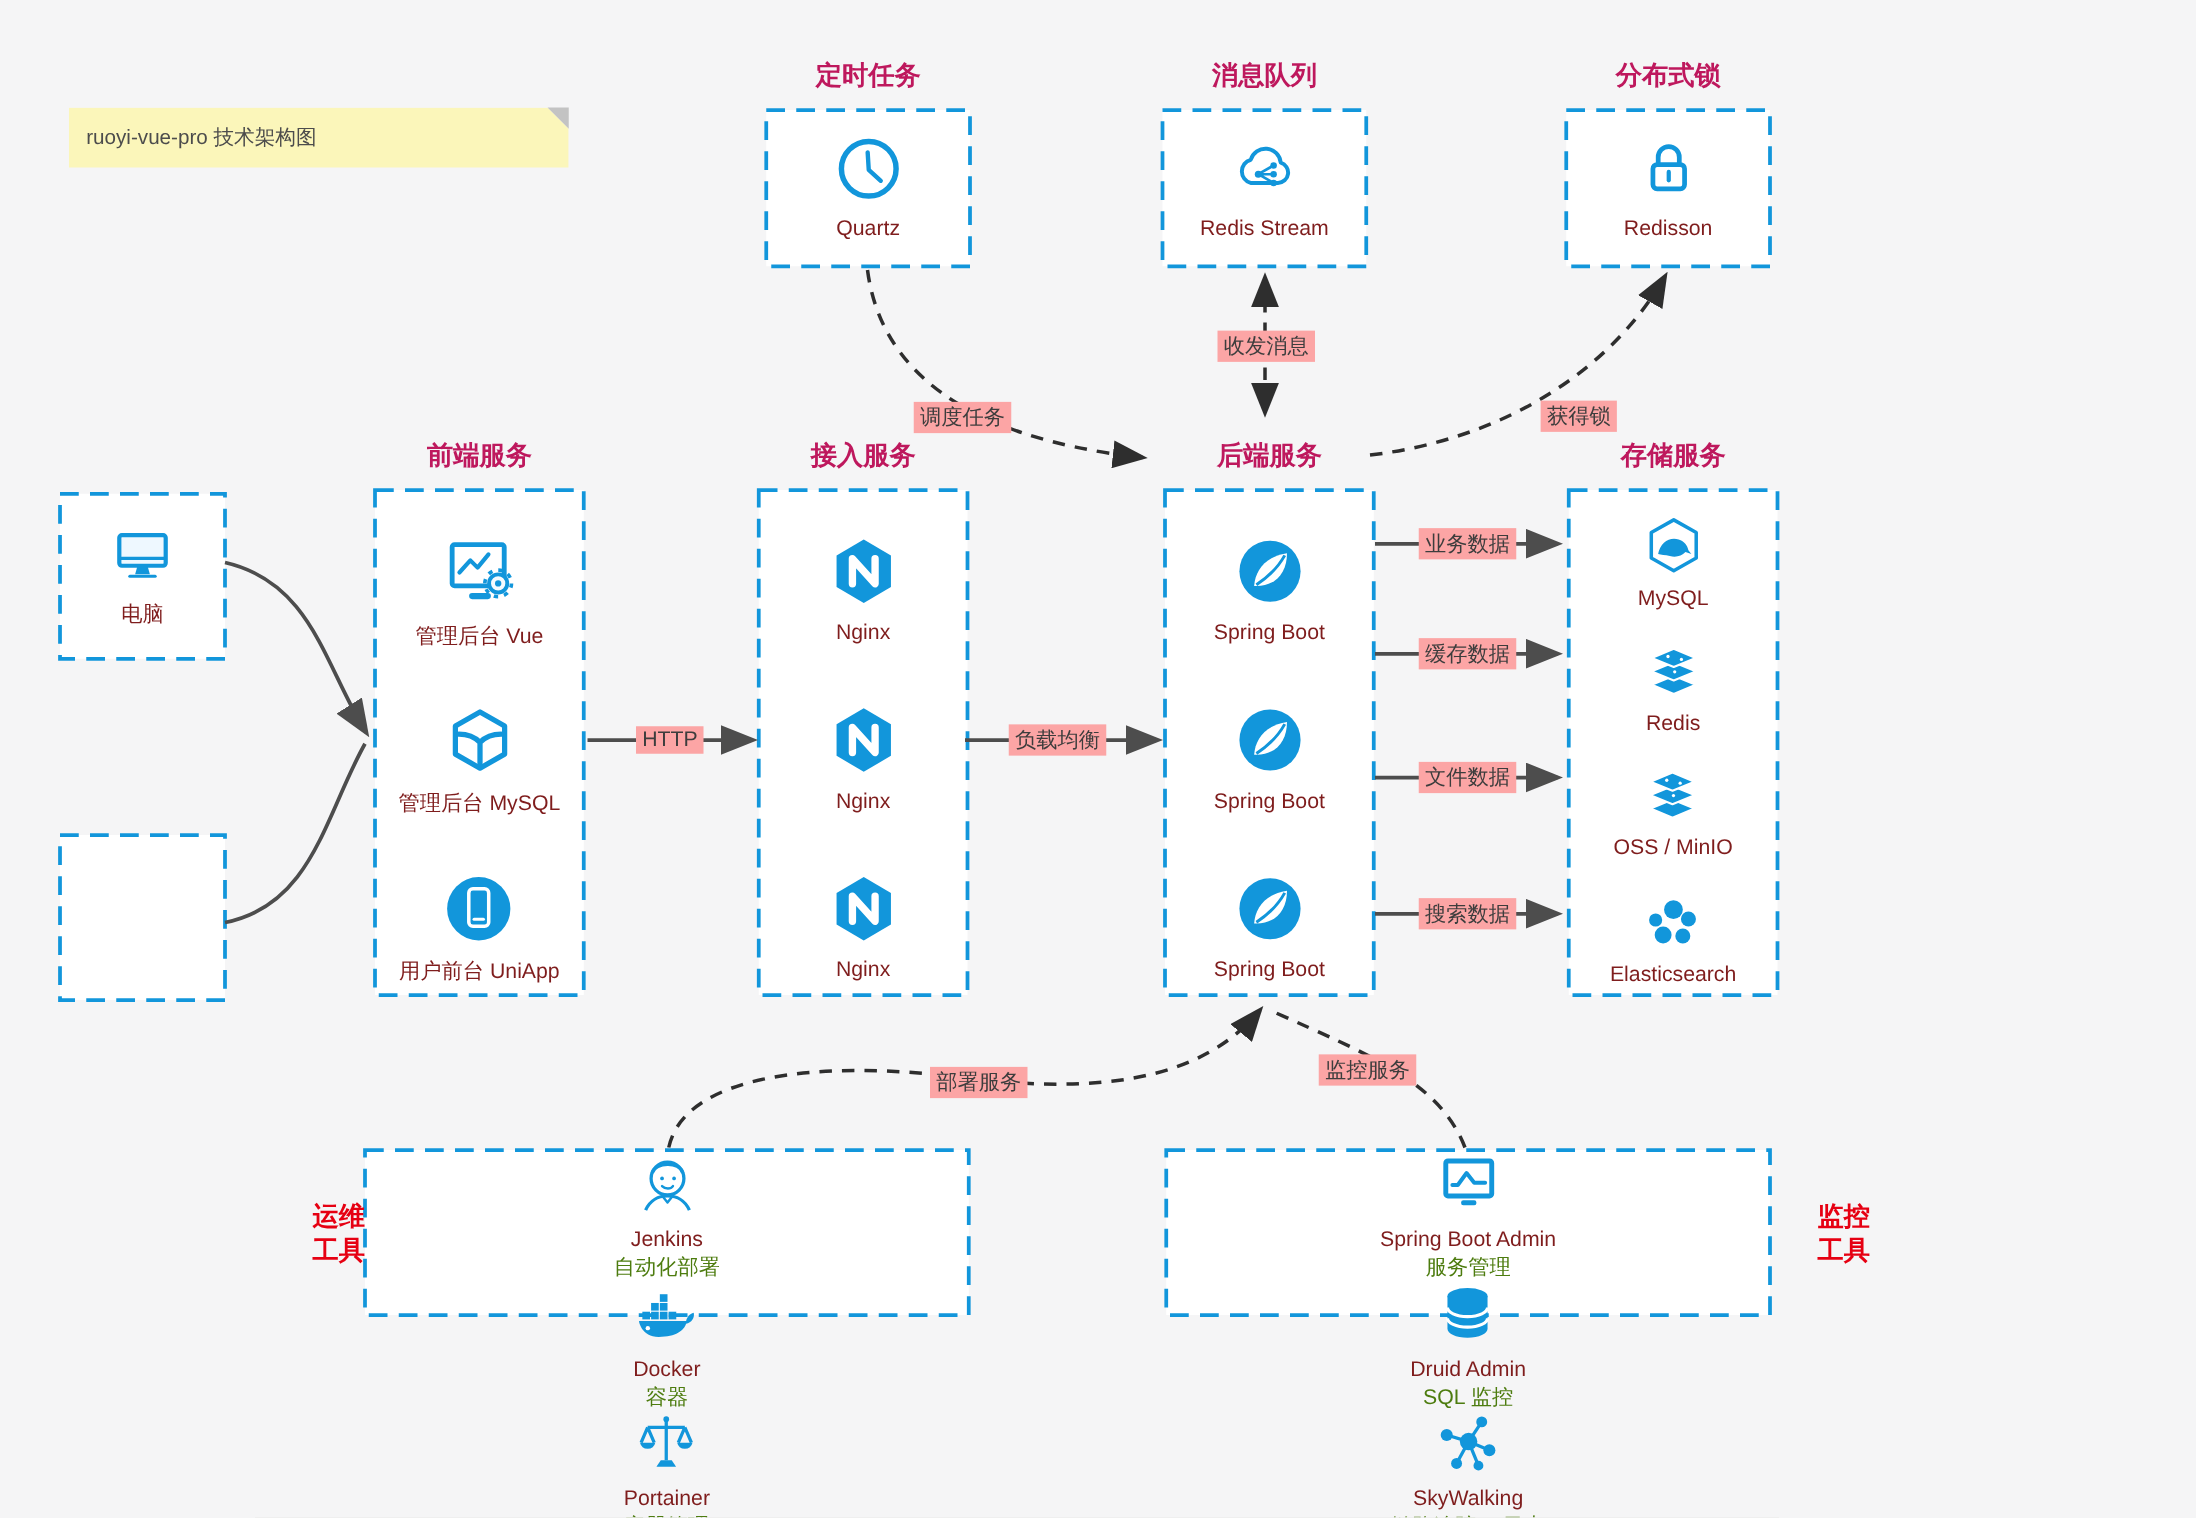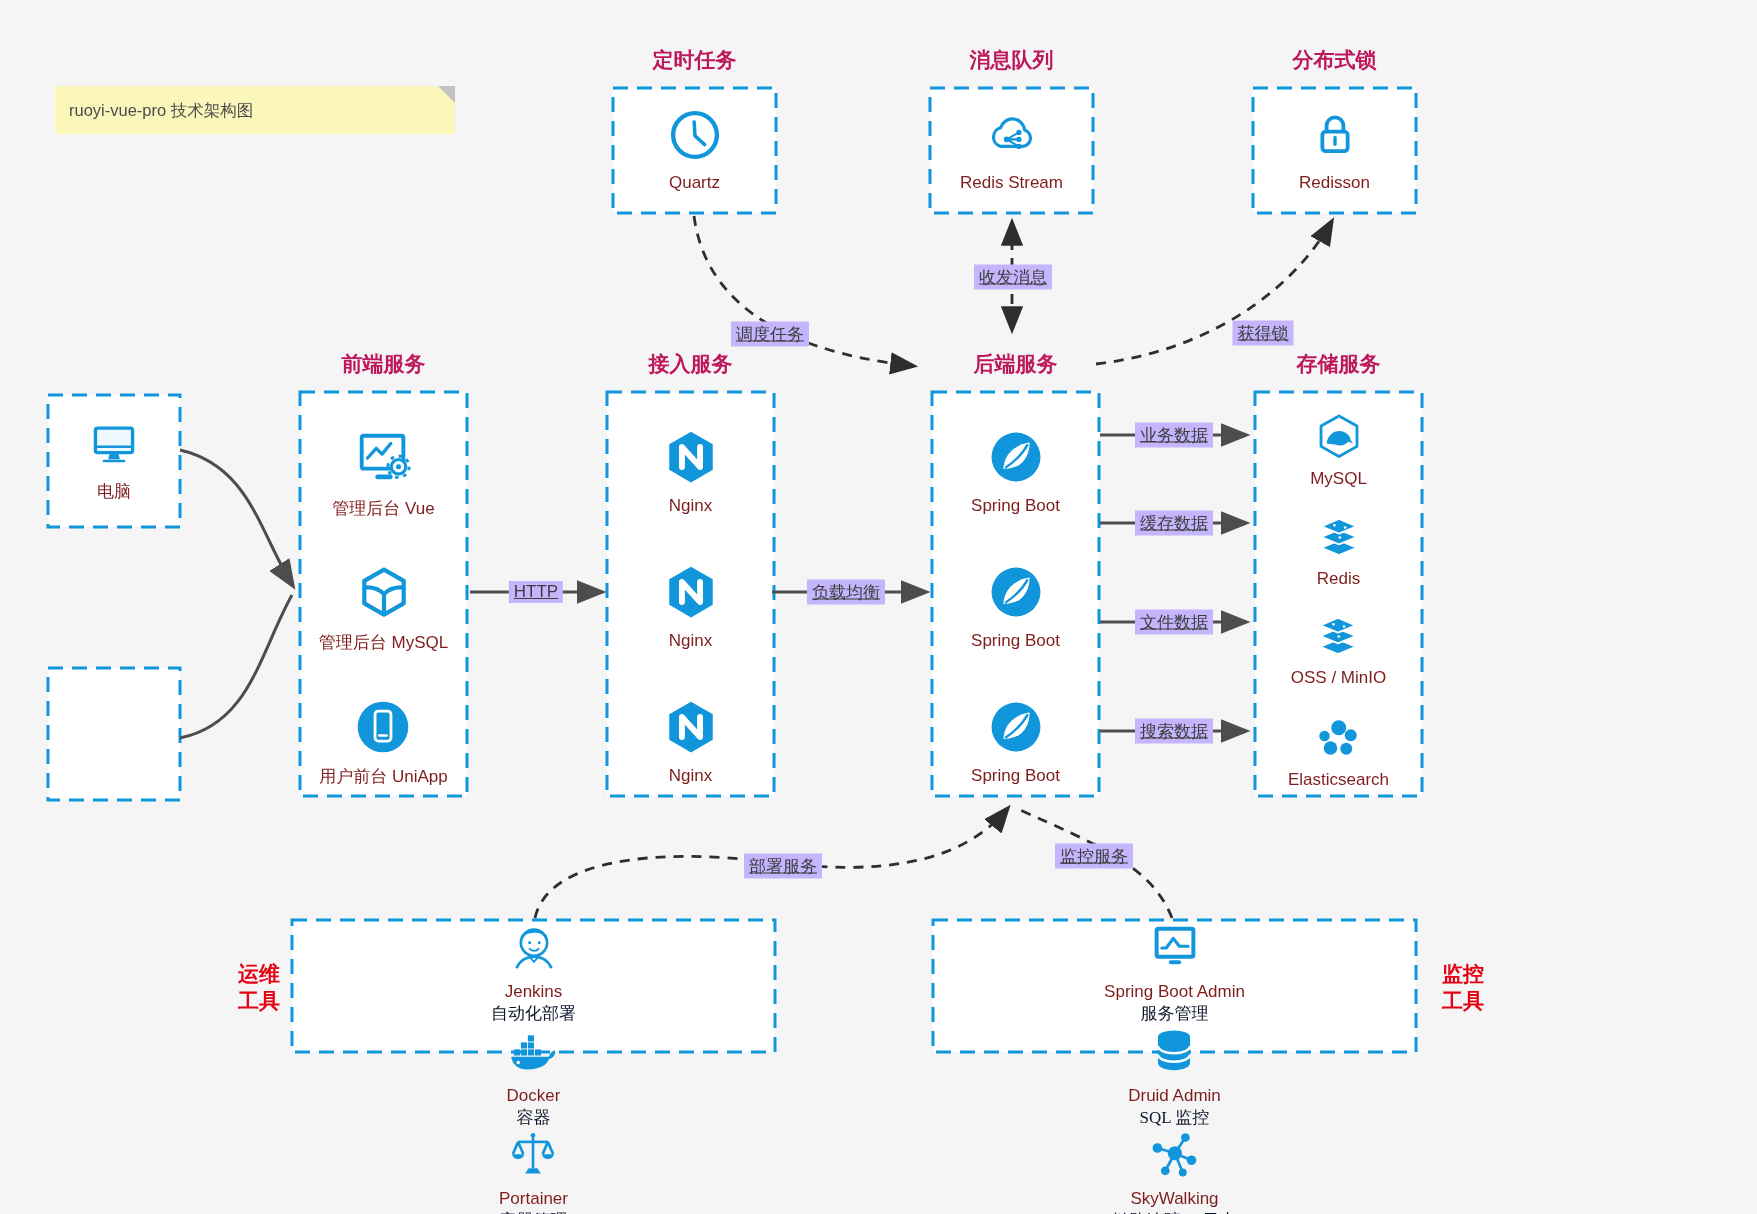--- a/index.html
+++ b/index.html
@@ -17,34 +17,34 @@
   .note-fold{
     position:absolute;left:438px;top:86px;width:0;height:0;z-index:4;
     border-top:17px solid #c3c3c3;border-left:17px solid transparent;
   }
   .group-title{
     position:absolute;color:#be185d;font-weight:700;font-size:21px;
     text-align:center;z-index:3;white-space:nowrap;
   }
   .side-title{
     position:absolute;color:#e60012;font-weight:700;font-size:21px;
-    line-height:1.3;text-align:center;z-index:3;
+    line-height:1.3;text-align:center;z-index:3;margin-left:12px;
   }
   .box{
     position:absolute;z-index:3;display:flex;flex-direction:column;
     align-items:center;justify-content:space-around;
   }
   .box.single{justify-content:center;}
   .box.row{flex-direction:column;align-items:center;justify-content:space-around;}
   .item{display:flex;flex-direction:column;align-items:center;gap:9px;}
   .item .node-label{font-size:17px;color:#7f1d1d;white-space:nowrap;text-align:center;line-height:1.35;}
-  .item .node-sublabel{font-size:17px;color:#0f172a;white-space:nowrap;text-align:center;line-height:1.1;margin-top:-4px;font-family:Liberation Serif, serif;}
+  .item .node-sublabel{font-size:17px;color:#4d7c0f;white-space:nowrap;text-align:center;line-height:1.1;margin-top:-4px;}
   .edge-label{
-    position:absolute;transform:translate(-50%,-50%);background:#c4b5fd;
-    color:#3d3d3d;font-size:17px;padding:1px 5px;white-space:nowrap;z-index:3;text-decoration:underline;
+    position:absolute;transform:translate(-50%,-50%);background:#fca5a5;
+    color:#3d3d3d;font-size:17px;padding:1px 5px;white-space:nowrap;z-index:3;
   }
 </style>
 </head>
 <body>
 
 <div class="canvas">
 
   <svg class="edges" width="1757" height="1214" viewBox="0 0 1757 1214">
     <defs>
       <marker id="ah-solid" markerWidth="10" markerHeight="8" refX="8.5" refY="4" orient="auto">

